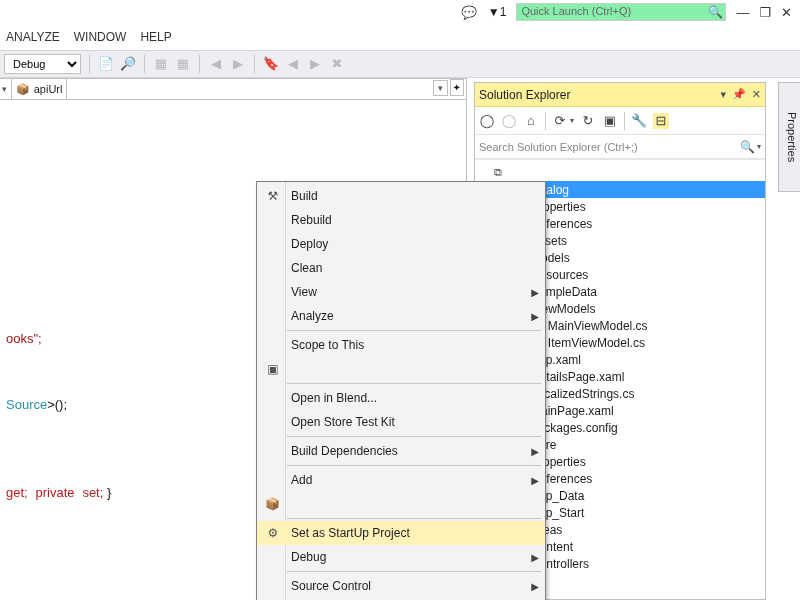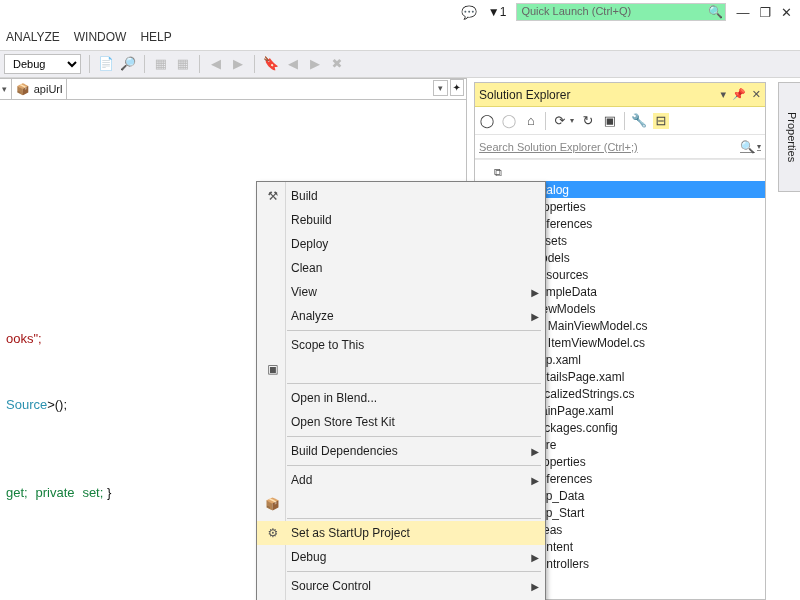--- a/index.html
+++ b/index.html
@@ -23,32 +23,32 @@
 .toolbar .sep { width: 1px; height: 18px; background: #c7c7c7; margin: 0 2px; }
 
 
 .editor { position: absolute; top: 78px; left: 0; width: 467px; height: 522px; background: #fff; border-right: 1px solid #c0c0c0; }
 .editor-header { height: 22px; border-top: 1px solid #c0c0c0; border-bottom: 1px solid #c0c0c0; display: flex; align-items: stretch; }
 .editor-header .cell { border-right: 1px solid #c0c0c0; display: flex; align-items: center; font-size: 11px; padding: 0 4px; gap: 4px; }
 .editor-header .cell:last-child { flex: 1; }
 .editor-header .drop { color: #555; font-size: 9px; }
 .editor-header .right-ctl { position: absolute; right: 0; display: flex; align-items: center; gap: 2px; padding-right: 2px; }
 .editor-body { font-family: Consolas, monospace; font-size: 13px; padding: 8px 0 0 6px; line-height: 22px; white-space: pre; color: #111; }
-.kw { color: #15803d; } .str { color: #a31515; } .ty { color: #2b91af; }
+.kw { color: #b91c1c; } .str { color: #a31515; } .ty { color: #2b91af; }
 
 
 .panel { position: absolute; top: 82px; left: 474px; width: 292px; height: 518px; border: 1px solid #c0c0c0; display: flex; flex-direction: column; background: #fff; }
 .panel-header { background: #fff29d; height: 24px; display: flex; align-items: center; padding: 0 4px; font-size: 12px; border-bottom: 1px solid #e5d870; }
 .panel-header .title { flex: 1; }
 .panel-header .hicon { font-size: 11px; margin-left: 6px; color: #555; cursor: default; }
 .panel-tb { height: 28px; display: flex; align-items: center; padding: 0 4px; gap: 6px; border-bottom: 1px solid #e3e3e3; }
 .panel-tb .ptico { width: 16px; height: 16px; font-size: 13px; color: #444; display: inline-flex; align-items: center; justify-content: center; }
 .panel-tb .drop { font-size: 8px; color: #555; margin-left: -4px; }
 .panel-tb .sep { width: 1px; height: 18px; background: #ccc; }
-.panel-search { height: 24px; border-bottom: 1px solid #e3e3e3; display: flex; align-items: center; padding: 0 4px; font-size: 11px; color: #888; position: relative; text-decoration: underline; }
+.panel-search { height: 24px; border-bottom: 1px solid #e3e3e3; display: flex; align-items: center; padding: 0 4px; font-size: 11px; color: #888; position: relative; }
 .panel-search .mag { margin-left: auto; color: #555; font-size: 12px; display:flex; align-items:center; gap:2px; }
 .tree { flex: 1; overflow: hidden; font-size: 12px; padding: 4px 0; border-top: 1px solid #e8e8e8; }
 .tree .node { padding: 1px 4px 1px 16px; display: flex; align-items: center; gap: 4px; height: 17px; white-space: nowrap; }
 .tree .node .glyph { width: 14px; font-size: 11px; text-align: center; color: #555; flex-shrink: 0; }
 .tree .node.sel { background: #3399ff; color: #fff; }
 .tree .depth1 { padding-left: 40px; }
 .tree .depth2 { padding-left: 56px; }
 .tree .cs { color: #2e8b2e; font-weight: bold; font-size: 10px; flex-shrink: 0; }
 
 

